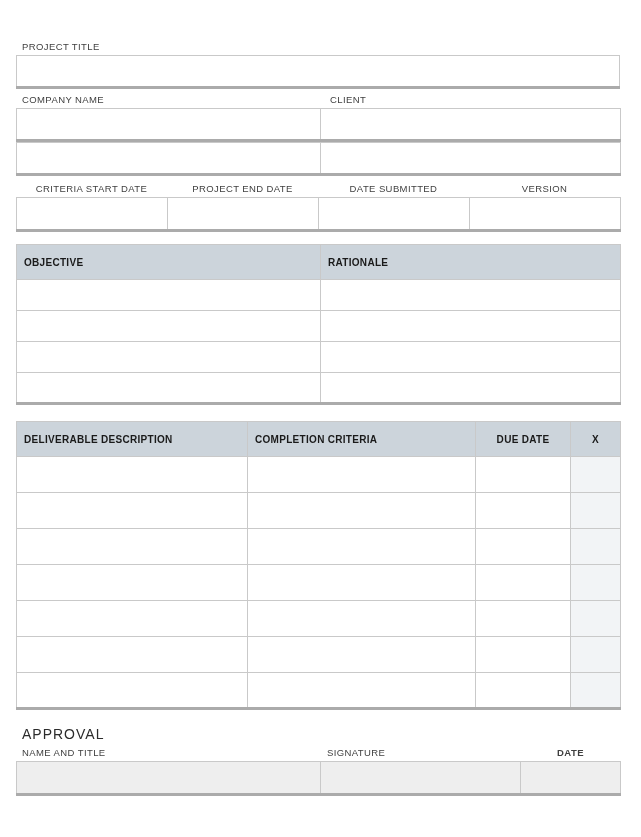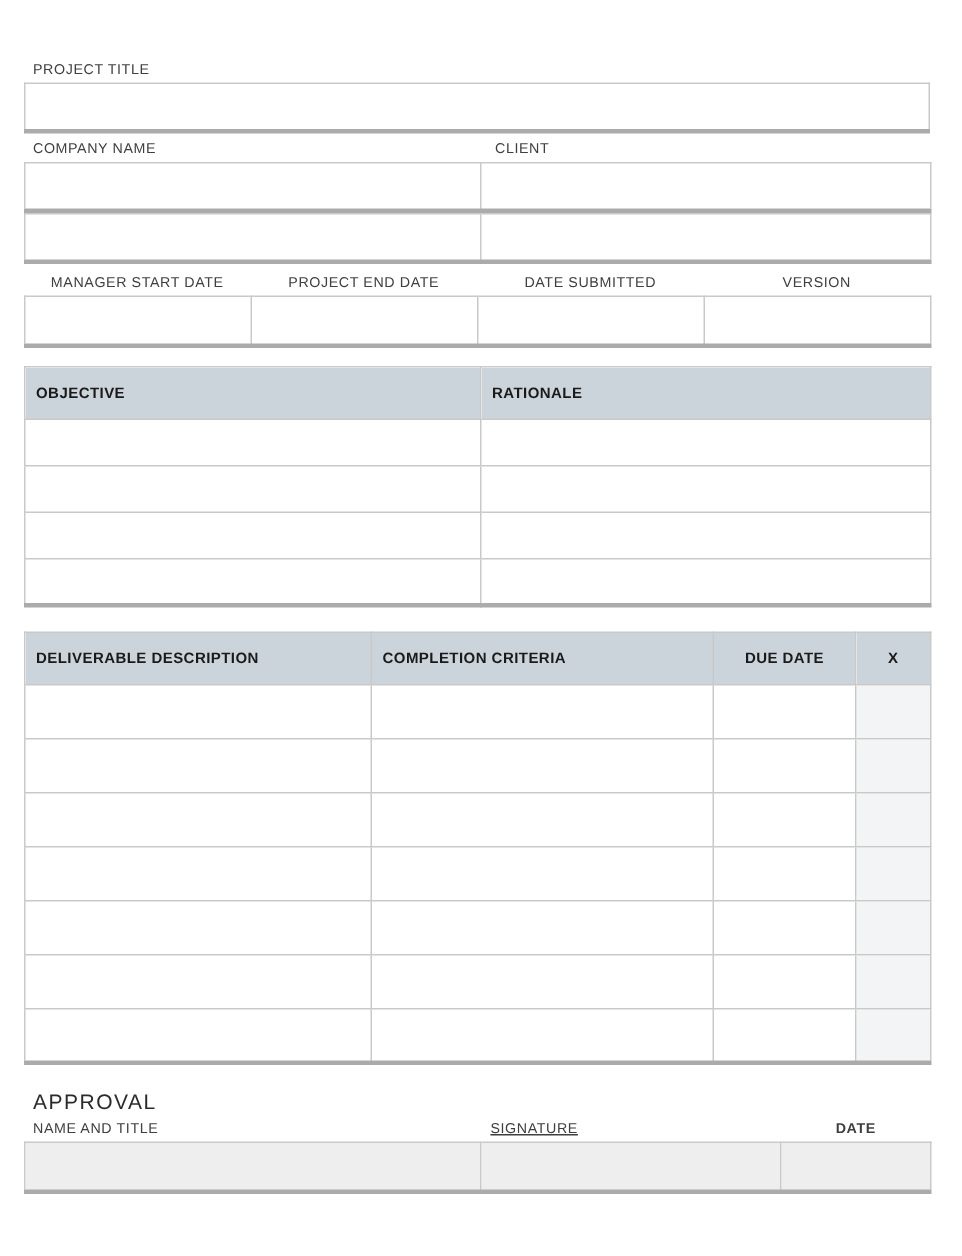--- a/index.html
+++ b/index.html
@@ -29,21 +29,21 @@
     font-size:9.5px;letter-spacing:.4px;
     color:var(--label-text);
     line-height:10px;
   }
   .label-row{display:flex;margin-top:6px;}
   .label-row .field-label{margin-bottom:3px;}
   .ml6{margin-left:6px;}
   .pl4{padding-left:4px;}
   .w304{width:304px;}
   .w151{width:151px;text-align:center;}
-  .w200{width:200px;text-decoration:underline;}
+  .w200{width:200px;}
   .w100{width:100px;text-align:center;font-weight:bold;}
   .mt18{margin-top:18px;}
 
   table{
     border-collapse:collapse;width:604px;table-layout:fixed;
     border:1px solid var(--border);
     border-bottom:3px solid var(--border-shadow);
   }
   td,th{
     border:1px solid var(--border);
@@ -117,21 +117,21 @@
       </colgroup>
     <tbody>
         <tr>
       <td></td>
       <td></td>
     </tr>
   </tbody>
     </table>
 
   <div class="label-row" style="margin-top:8px;">
-    <span class="field-label w151">MANAGER START DATE</span>
+    <span class="field-label w151">CRITERIA START DATE</span>
     <span class="field-label w151">PROJECT END DATE</span>
     <span class="field-label w151">DATE SUBMITTED</span>
     <span class="field-label w151">VERSION</span>
   </div>
   <table class="date-table">
     <colgroup>
         <col style="width:151px">
         <col style="width:151px">
         <col style="width:151px">
         <col style="width:151px">

